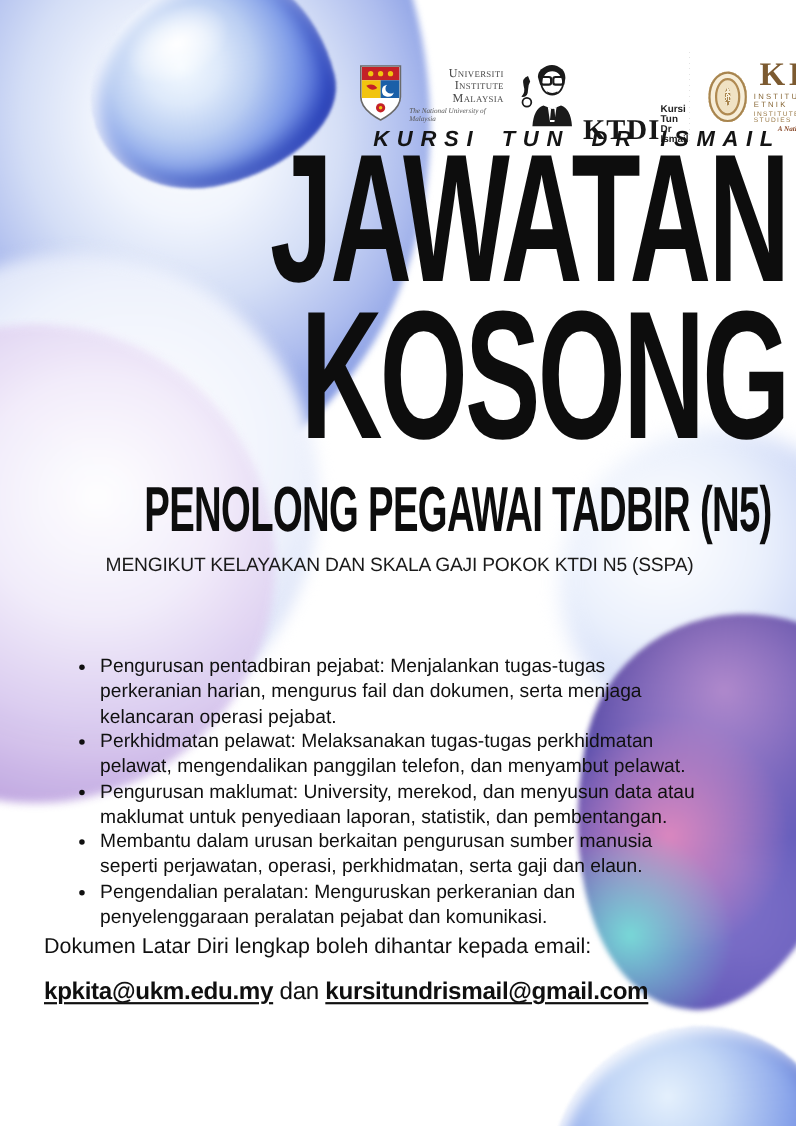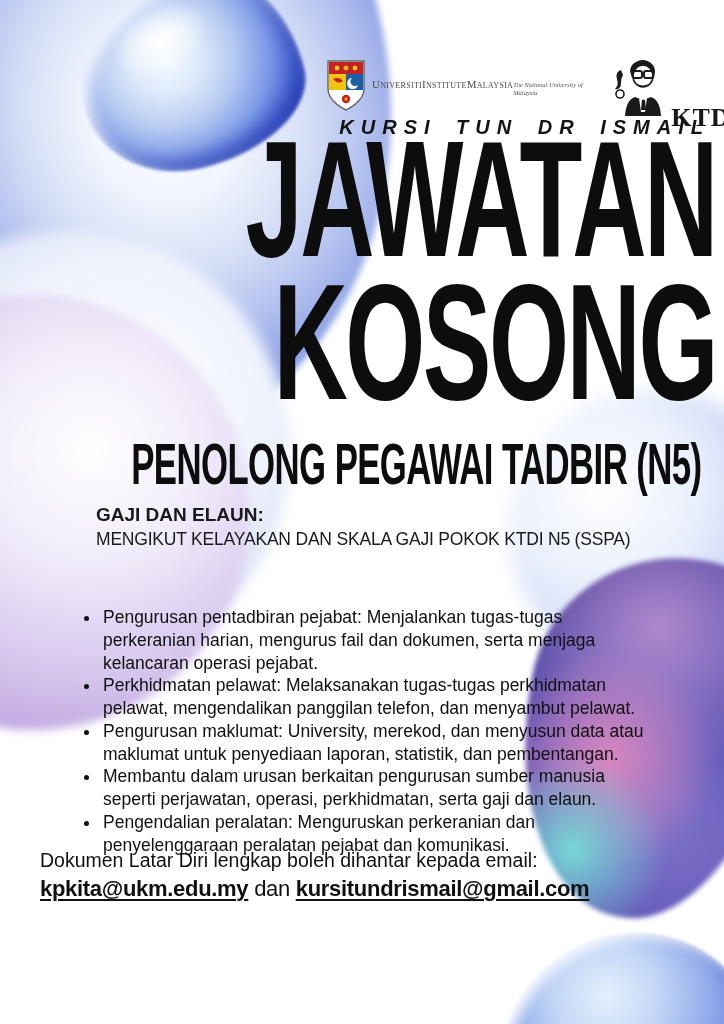--- a/index.html
+++ b/index.html
@@ -64,21 +64,21 @@
     border-radius:52% 48% 50% 50% / 60% 55% 45% 40%;
     transform:rotate(-8deg);filter:blur(1.5px);
     box-shadow:inset 5px 6px 12px rgba(255,255,255,.9), inset -8px -8px 16px rgba(25,45,165,.5);
   }
 
   .content{position:relative;z-index:2;}
 
   
   .logos{position:absolute;left:326px;top:44px;display:flex;align-items:center;gap:14px;}
   .logo{display:flex;align-items:center;gap:6px;}
-  .ukm-text{display:flex;flex-direction:row;line-height:1.02;}
+  .ukm-text{display:flex;flex-direction:column;line-height:1.02;align-items:flex-end;}
   .ukm-name{font-variant:small-caps;font-family:"Liberation Serif",serif;font-size:11px;color:#4a4a4a;letter-spacing:.3px;}
   .ukm-tag{font-family:"Liberation Serif",serif;font-style:italic;font-size:6.5px;color:#555;margin-top:2px;width:86px;line-height:1.15;}
   .ktdi-text{display:flex;flex-direction:row;align-items:flex-end;line-height:1;}
   .ktdi-acronym{font-family:"Liberation Serif",serif;font-weight:bold;font-size:26px;color:#171717;letter-spacing:1px;}
   .ktdi-name{font-size:9px;font-weight:bold;color:#222;margin-top:2px;}
   .ktdi-dots{font-size:5px;color:#9a9a9a;letter-spacing:2px;margin-top:2px;}
   .kita-text{display:flex;flex-direction:column;align-items:center;line-height:1;}
   .kita-acronym{font-family:"Liberation Serif",serif;font-weight:bold;font-size:30px;color:#7c5a30;letter-spacing:3px;}
   .kita-line1{font-size:7px;color:#8a6a3a;letter-spacing:2px;margin-top:2px;}
   .kita-line2{font-size:6px;color:#9a7a48;letter-spacing:1.2px;margin-top:2px;}
@@ -104,28 +104,28 @@
     font-weight:bold;color:#0d0d0d;font-size:58px;letter-spacing:-1px;white-space:nowrap;
     transform:scaleX(0.60);transform-origin:100% 0;
   }
 
   
   .details{position:absolute;left:96px;top:502px;font-size:19px;line-height:1.36;color:#1a1a1a;}
   .details .b{font-weight:bold;}
   .details .val-line{font-size:17.5px;white-space:nowrap;letter-spacing:-0.2px;}
 
   
-  .duties{position:absolute;left:64px;top:590px;width:552px;margin:16px;padding:0 0 0 21px;
+  .duties{position:absolute;left:64px;top:590px;width:552px;margin:4px;padding:0 0 0 21px;
     font-size:17.5px;line-height:1.30;color:#101010;}
   .duties li{margin:0;padding-left:2px;}
 
   
   .footer{position:absolute;left:40px;top:849px;color:#101010;}
   .footer-line1{font-size:19.5px;}
-  .footer-line2{font-size:22px;font-weight:bold;margin-top:4px;letter-spacing:-0.3px;}
+  .footer-line2{font-size:22px;font-weight:bold;margin-top:16px;letter-spacing:-0.3px;}
   .footer-line2 .email{text-decoration:underline;text-underline-offset:3px;text-decoration-thickness:2px;}
   .footer-line2 .sep{font-weight:normal;}
 </style>
 </head>
 <body>
 
 <div class="poster">
 
   <div class="bg bg-left-wave"></div>
   <div class="bg bg-left-wave2"></div>
@@ -198,21 +198,20 @@
     </div>
 
     <div class="kicker">KURSI TUN DR ISMAIL</div>
     <div class="title">
       <div>JAWATAN</div>
       <div>KOSONG</div>
     </div>
     <div class="subtitle">PENOLONG PEGAWAI TADBIR (N5)</div>
 
     <div class="details">
-      <div class="b">GAJI DAN ELAUN:</div>
       <div class="val-line">MENGIKUT KELAYAKAN DAN SKALA GAJI POKOK KTDI N5 (SSPA)</div>
     </div>
 
     <ul class="duties">
       <li>Pengurusan pentadbiran pejabat: Menjalankan tugas-tugas perkeranian harian, mengurus fail dan dokumen, serta menjaga kelancaran operasi pejabat.</li>
       <li>Perkhidmatan pelawat: Melaksanakan tugas-tugas perkhidmatan pelawat, mengendalikan panggilan telefon, dan menyambut pelawat.</li>
       <li>Pengurusan maklumat: University, merekod, dan menyusun data atau maklumat untuk penyediaan laporan, statistik, dan pembentangan.</li>
       <li>Membantu dalam urusan berkaitan pengurusan sumber manusia seperti perjawatan, operasi, perkhidmatan, serta gaji dan elaun.</li>
       <li>Pengendalian peralatan: Menguruskan perkeranian dan penyelenggaraan peralatan pejabat dan komunikasi.</li>
     </ul>

